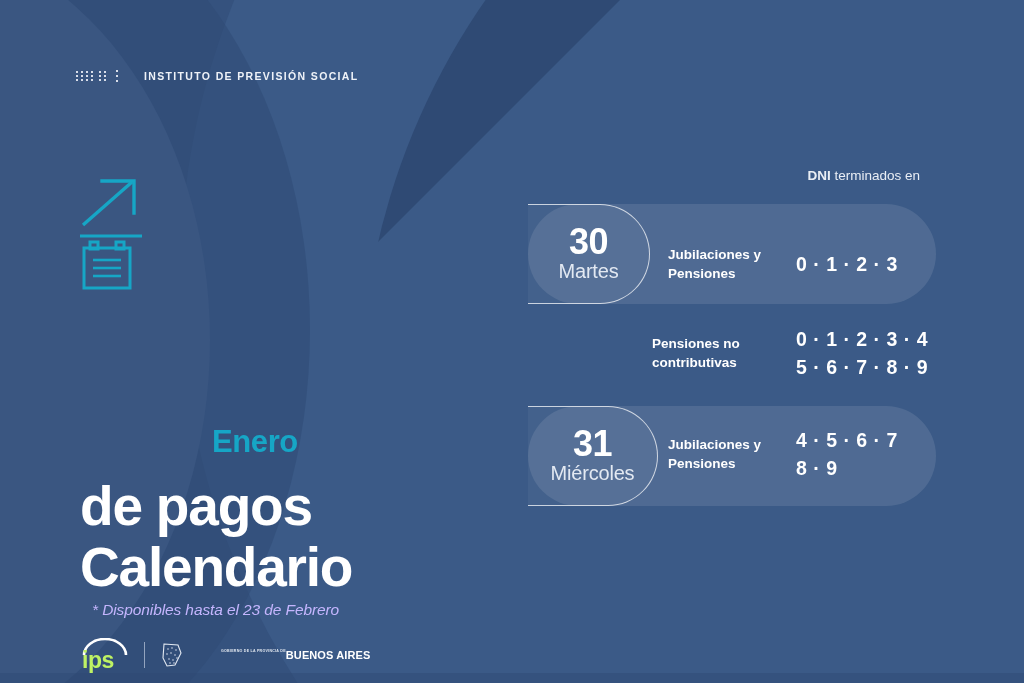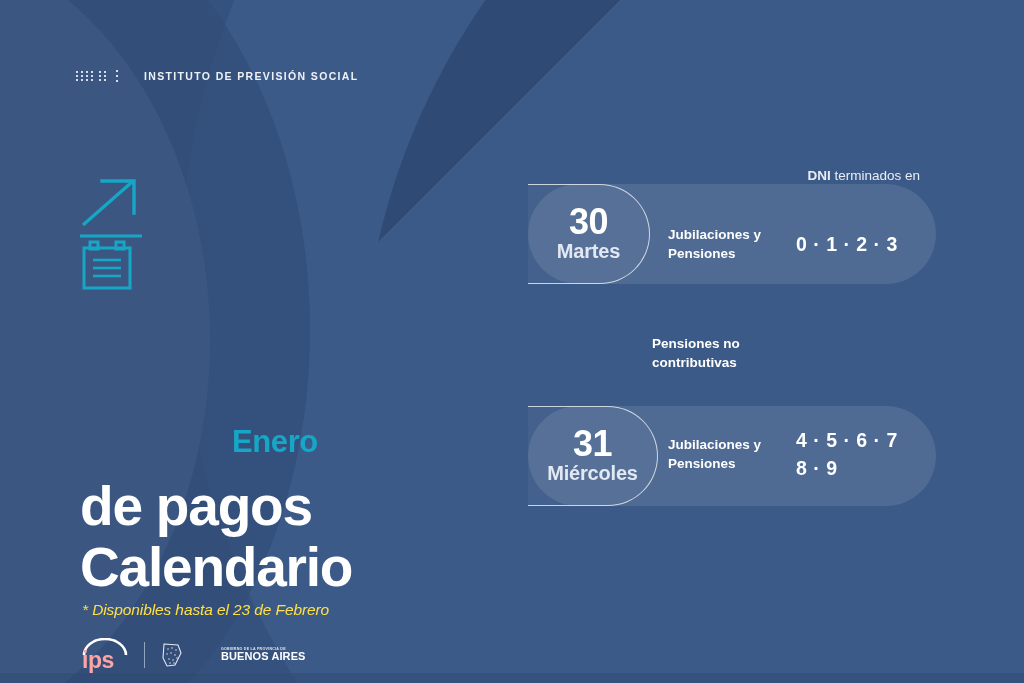--- a/index.html
+++ b/index.html
@@ -69,43 +69,43 @@
   }
 
   
   .left{ position:absolute; left:80px; top:176px; width:400px; }
 
   .icon-stack{ position:relative; width:120px; height:110px; }
   .arrow-svg{ position:absolute; left:0; top:0; }
   .cal-svg{ position:absolute; left:0; top:57px; }
   .month-label{
     position:absolute; left:132px; top:248px;
-    color:#16a6c6; font-size:31px; font-weight:700; letter-spacing:-.4px;margin-left:20px;
+    color:#16a6c6; font-size:31px; font-weight:700; letter-spacing:-.4px;
   }
 
   .title{
     position:absolute; left:0; top:300px;
     color:#ffffff; font-size:55px; line-height:61px; font-weight:700;
     letter-spacing:-1.2px;
   }
   .subtitle{
-    position:absolute; left:2px; top:425px;
-    color:#fde047; font-size:15.5px; font-style:italic; letter-spacing:-.1px;
+    position:absolute; left:12px; top:425px;
+    color:#c4b5fd; font-size:15.5px; font-style:italic; letter-spacing:-.1px;
   }
 
   
   .logos{ position:absolute; left:2px; top:462px; display:flex; align-items:center; gap:16px; }
   .ips-logo{ position:relative; width:46px; height:34px; }
   .ips-text{
     position:absolute; left:0; bottom:-2px;
-    color:#fca5a5; font-size:23px; font-weight:700; letter-spacing:-.5px;
+    color:#bef264; font-size:23px; font-weight:700; letter-spacing:-.5px;
   }
   .logo-div{ width:1px; height:26px; background:#93a4bf; }
   .ba-logo{ display:flex; align-items:center; gap:6px; }
-  .ba-text{ display:flex; flex-direction:column; line-height:1;padding-left:32px; }
+  .ba-text{ display:flex; flex-direction:row; line-height:1;padding-left:32px; }
   .ba-small{ color:#dfe5ee; font-size:3.6px; letter-spacing:.25px; font-weight:600; }
   .ba-big{ color:#ffffff; font-size:11px; letter-spacing:.1px; font-weight:700; }
 
   
   .right{ position:absolute; left:528px; top:168px; width:420px; }
 
   .dni-head{
     position:absolute; right:28px; top:0;
     font-size:13.5px; color:#e9eef5; white-space:nowrap;
   }
@@ -120,21 +120,21 @@
   }
   .daycap{
     position:absolute; left:0; top:0; width:122px; height:100px;
     background:rgba(255,255,255,.045);
     border:1.3px solid rgba(255,255,255,.72);
     border-left:none;
     border-radius:0 58px 58px 0;
     display:flex; flex-direction:column; align-items:center; justify-content:center;
   }
   .daynum{ color:#ffffff; font-size:36px; font-weight:700; line-height:34px; letter-spacing:-.5px; }
-  .dayname{ color:#e3e9f2; font-size:20px; font-weight:700; line-height:24px; letter-spacing:-.2px; }
+  .dayname{ color:#e3e9f2; font-size:20px; font-weight:400; line-height:24px; letter-spacing:-.2px; }
   .daycap.wide{ width:130px; }
 
   .rowlabel{
     position:absolute; top:50%; transform:translateY(-50%);
     left:140px; width:130px;
     color:#ffffff; font-size:13.5px; font-weight:700; line-height:19px;
   }
   .rowdigits{
     position:absolute; top:50%; transform:translateY(-50%);
     left:268px;
@@ -258,32 +258,34 @@
   </div>
 
 </div>
 
 <div class="right">
 
   <div class="dni-head">
     <b>DNI</b><span> terminados en</span>
   </div>
 
-  <div class="row" style="top:16px; height:119px;">
+  <div class="row" style="top:36px; height:119px;">
     <div class="row-pill"></div>
     <div class="daycap">
       <span class="daynum">30</span>
       <span class="dayname">Martes</span>
     </div>
     <div class="rowlabel">Jubilaciones y Pensiones</div>
     <div class="rowdigits">0 ·  1 ·  2 ·  3</div>
   </div>
 
   <div class="row row-plain" style="top:150px; height:70px;">
     <div class="rowlabel">Pensiones no contributivas</div>
+    <div class="rowdigits">0 ·  1 ·  2 ·  3 ·  4
+5 ·  6 ·  7 ·  8 ·  9</div>
   </div>
 
   <div class="row" style="top:238px; height:96px;">
     <div class="row-pill"></div>
     <div class="daycap wide">
       <span class="daynum">31</span>
       <span class="dayname">Miércoles</span>
     </div>
     <div class="rowlabel">Jubilaciones y Pensiones</div>
     <div class="rowdigits">4 ·  5 ·  6 ·  7

